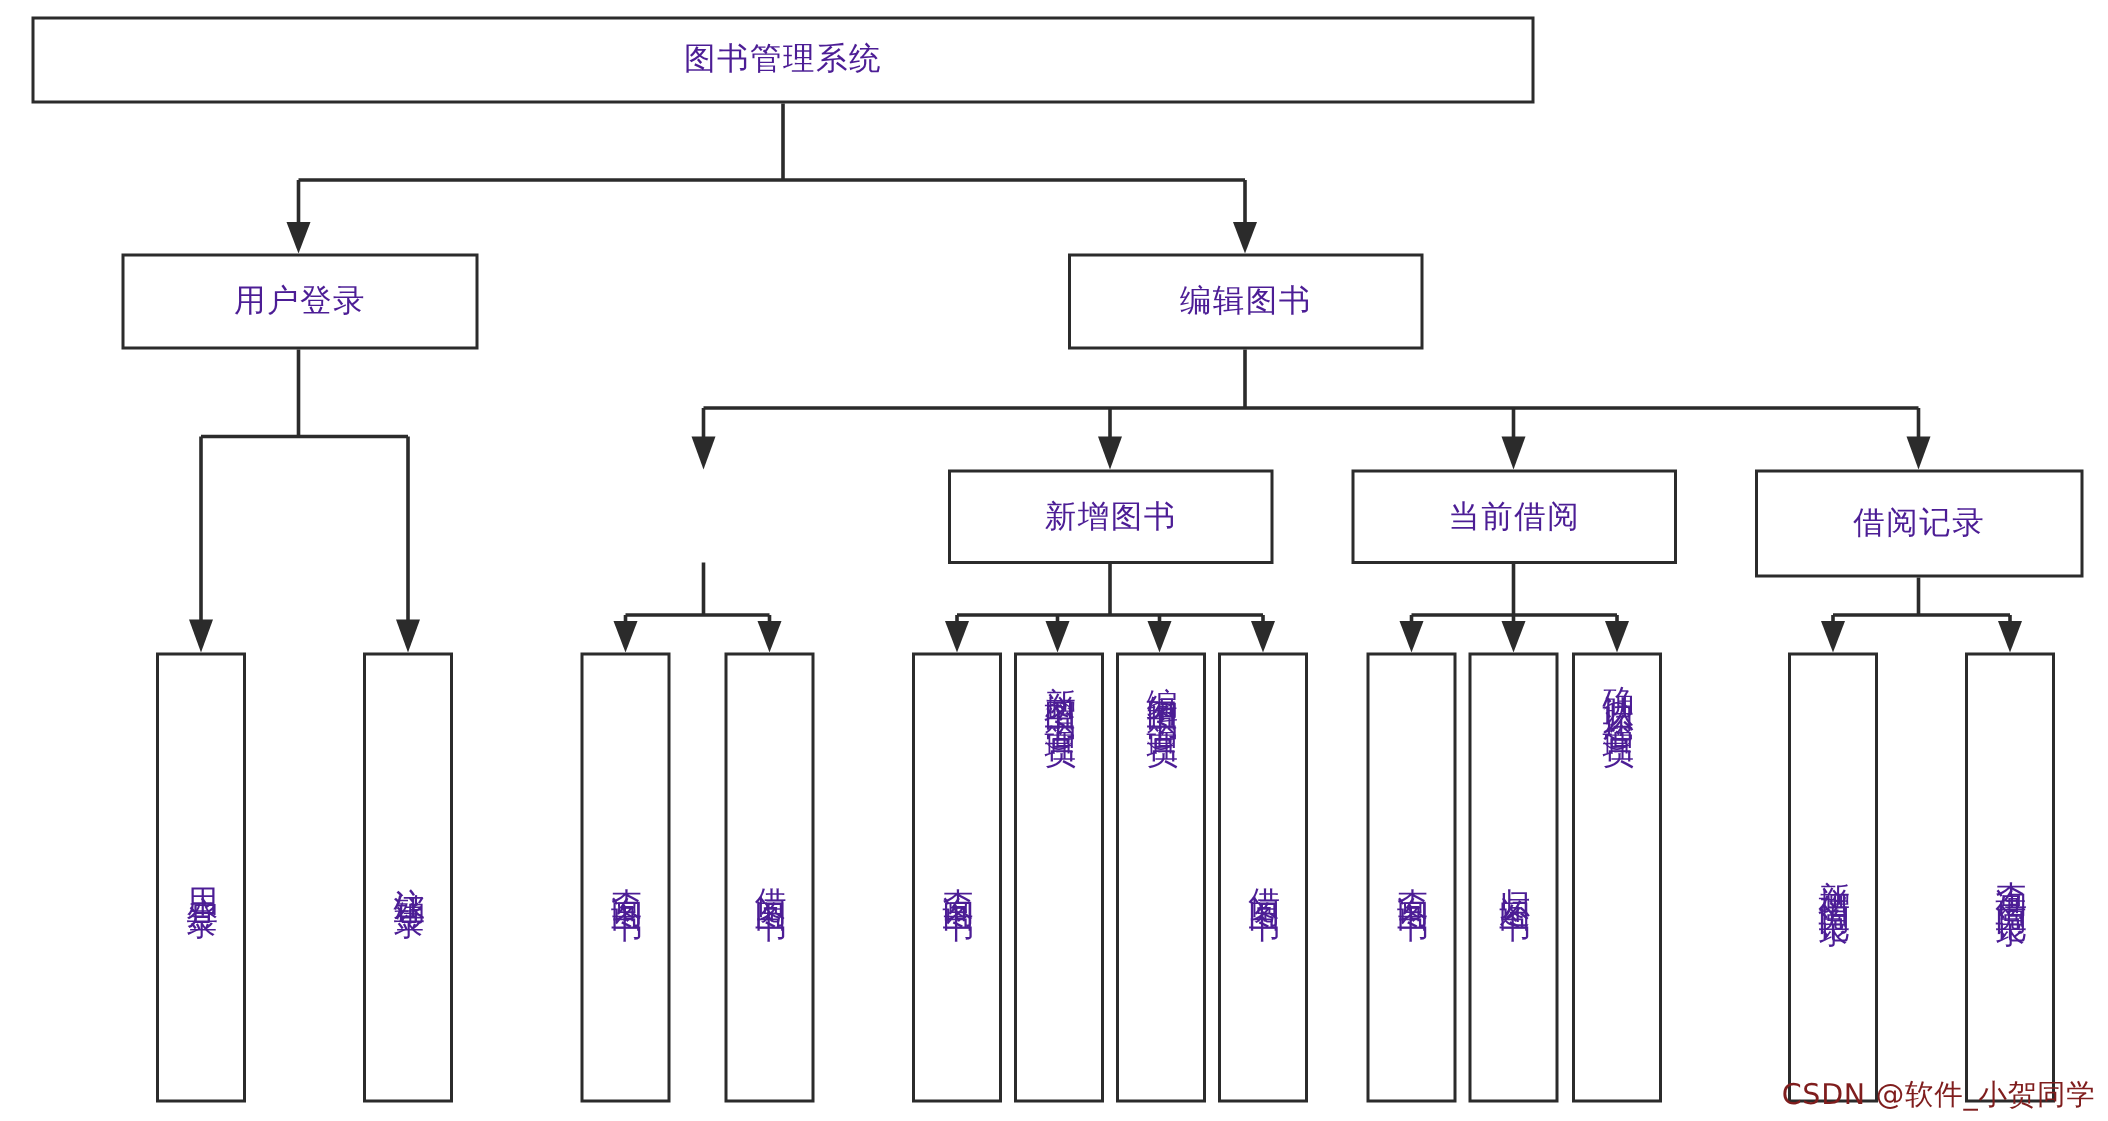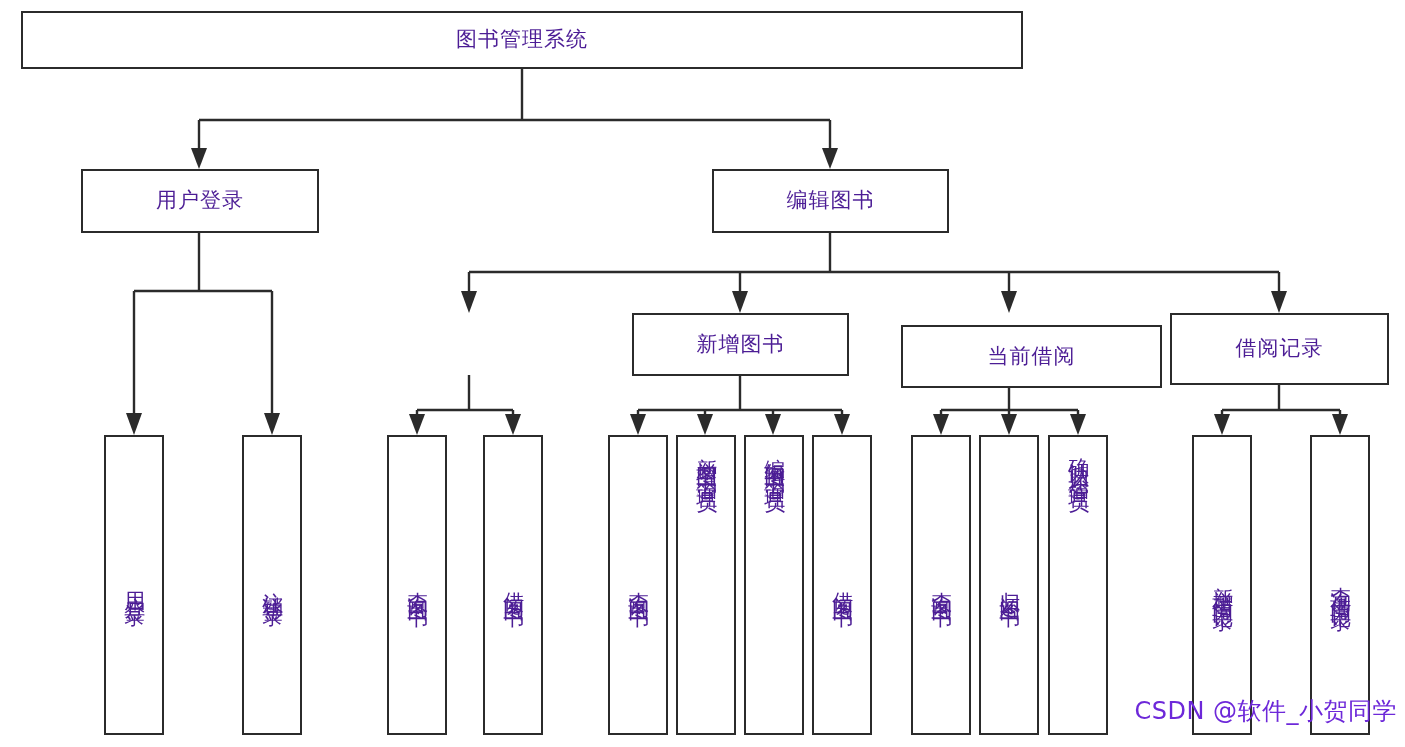--- a/index.html
+++ b/index.html
@@ -44,23 +44,23 @@
   }
   .node.v.topalign{ justify-content:flex-start; }
   svg.links{
     position:absolute;left:0;top:0;width:1405px;height:747px;
     pointer-events:none;
   }
   .lk{ stroke:#2b2b2b; stroke-width:2.4; fill:none; }
   .ar{ fill:#2b2b2b; }
   .watermark{
     position:absolute;
-    right:8px;bottom:20px;
-    font-size:24px;
-    color:#6d28d9;
+    right:8px;bottom:4px;
+    font-size:19px;
+    color:#7f1d1d;
     letter-spacing:0.5px;
     white-space:nowrap;
   }
 </style>
 </head>
 <body>
 
 <div id="diagram">
 
   <svg class="links" viewBox="0 0 1405 747">
@@ -134,21 +134,21 @@
   <div class="node h" style="left:81px;top:169px;width:238px;height:64px;">
     <span>用户登录</span>
   </div>
   <div class="node h" style="left:712px;top:169px;width:237px;height:64px;">
     <span>编辑图书</span>
   </div>
 
   <div class="node h" style="left:632px;top:313px;width:217px;height:63px;">
     <span>新增图书</span>
   </div>
-  <div class="node h" style="left:901px;top:325px;width:261px;height:63px;">
+  <div class="node h" style="left:901px;top:313px;width:217px;height:63px;">
     <span>当前借阅</span>
   </div>
   <div class="node h" style="left:1170px;top:313px;width:219px;height:72px;">
     <span>借阅记录</span>
   </div>
 
   <div class="node v" style="left:104px;top:435px;width:60px;height:300px;">
     <span>用户登录</span>
   </div>
   <div class="node v" style="left:242px;top:435px;width:60px;height:300px;">

